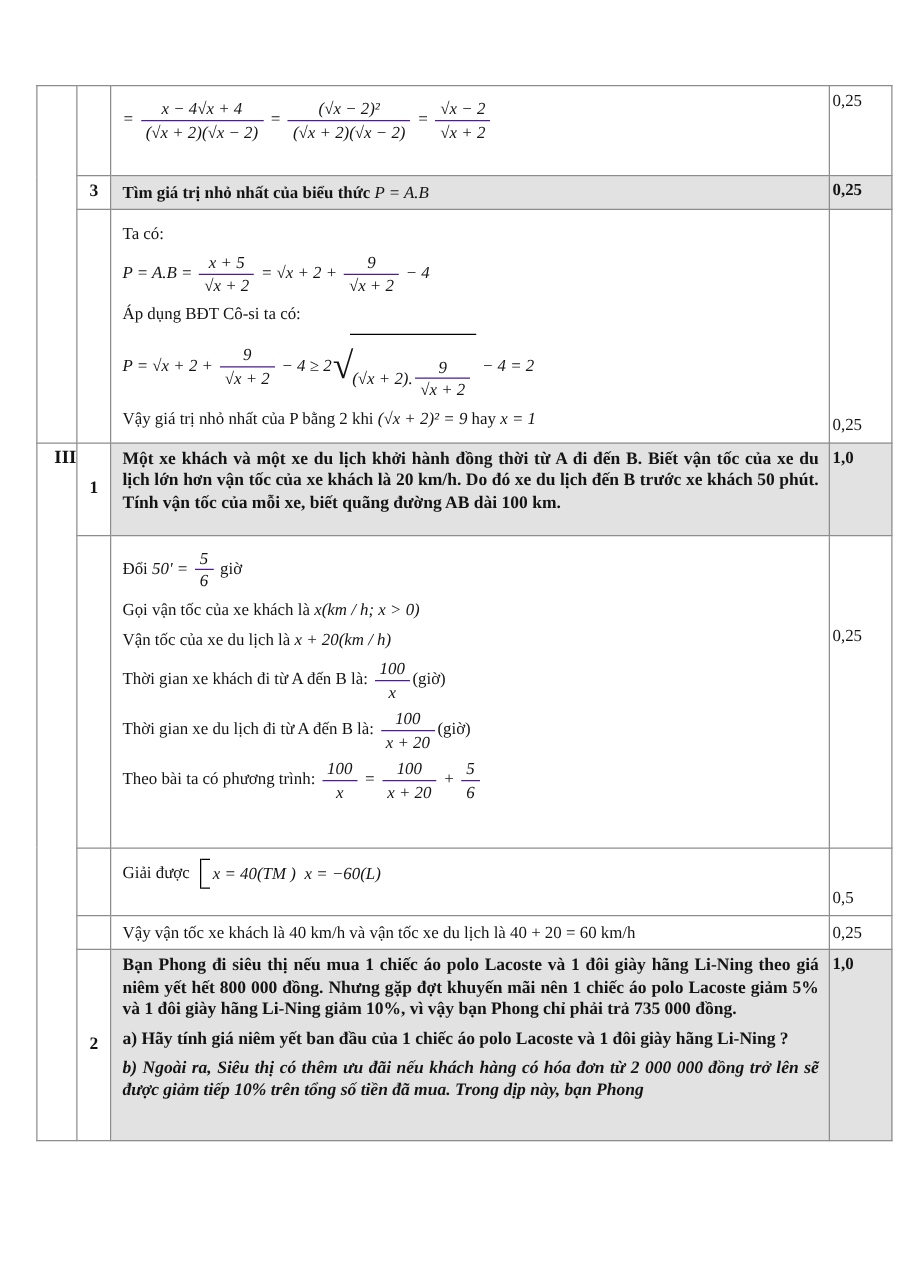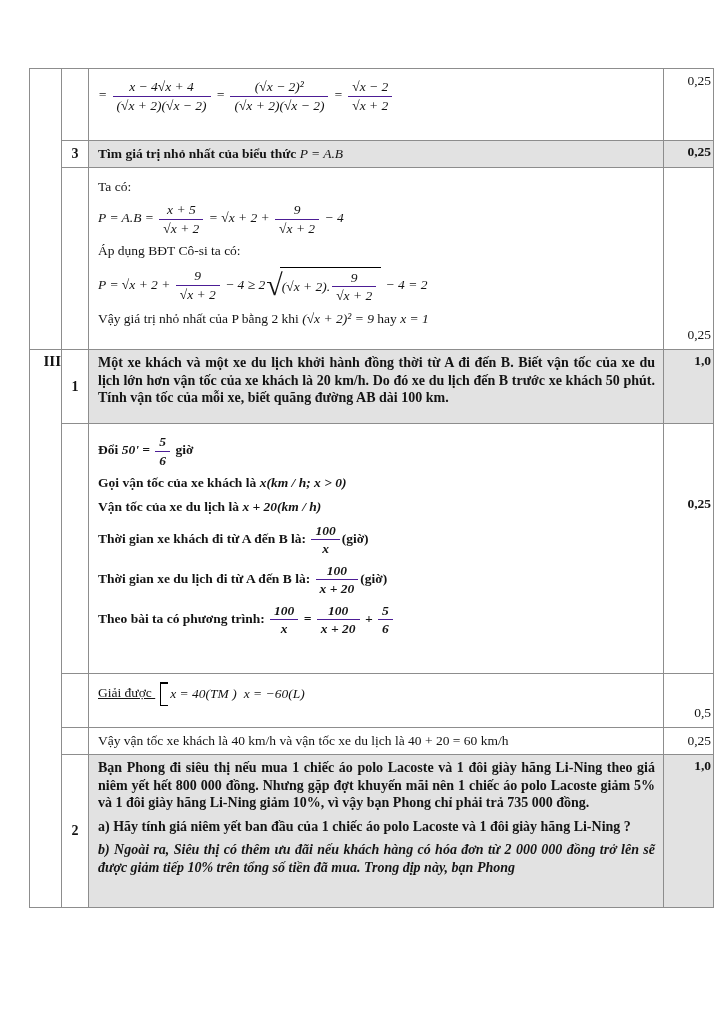--- a/index.html
+++ b/index.html
@@ -12,41 +12,41 @@
   .sheet{position:relative;width:725px;height:1024px;background:#fff;overflow:hidden;}
   table.rubric{
     position:absolute;left:29px;top:68px;width:684px;
     border-collapse:collapse;table-layout:fixed;
     border:1.5px solid #777;
   }
   td{border:1px solid var(--border);vertical-align:top;padding:0;}
   td.c1{text-align:right;font-weight:bold;font-size:15px;padding-top:3px;}
   td.c2{text-align:center;font-weight:bold;font-size:14px;vertical-align:middle;}
   td.c3{padding:4px 8px 4px 9px;font-size:13.5px;line-height:1.35;}
-  td.c4{text-align:right;font-size:13.5px;padding:2px 2px;}
+  td.c4{text-align:left;font-size:13.5px;padding:2px 2px;}
   td.c4.vtop{vertical-align:top;padding-top:4px;}
   td.c4.vbottom{vertical-align:bottom;padding-bottom:6px;}
   td.c4.vmid{vertical-align:middle;}
   td.c4.push{vertical-align:top;padding-top:72px;}
   td.c4.boldpts{font-weight:bold;vertical-align:top;padding-top:3px;}
   .shade{background:var(--shade);}
   .qtext{font-weight:bold;font-size:14px;line-height:17.5px;text-align:justify;}
   .qtext p{margin:0 0 6px 0;}
   .qtext p:last-child{margin-bottom:12px;font-style:italic;}
   .mline{margin:6px 0;}
-  .mline.tight{margin:4px 0;text-decoration:underline;}
+  .mline.tight{margin:4px 0;}
   
   .mline span.t{font-style:italic;}
   .mline span.t.up{font-style:normal;}
   .frac{display:inline-block;vertical-align:middle;text-align:center;font-style:italic;padding:0 2px;}
   .frac .num{display:block;padding:0 4px 1px;line-height:1.15;}
   .frac .den{display:block;border-top:1px solid #4c1d95;padding:1px 4px 0;line-height:1.15;}
   .sqrtg{display:inline-flex;vertical-align:middle;align-items:stretch;margin:0 1px;}
   .sqrtg .radical{font-style:normal;font-size:30px;line-height:1;align-self:center;margin-right:-3px;}
-  .sqrtg .ovl{display:inline-flex;align-items:center;border-top:1.4px solid #000;padding:2px 3px 0 2px;}
+  .sqrtg .ovl{display:inline-flex;align-items:center;border-top:1.4px solid #000;padding:18px 3px 0 2px;}
   .cases{display:inline-flex;flex-direction:row;gap:7px;position:relative;
          padding:3px 0 3px 9px;margin-left:5px;vertical-align:middle;
          border-left:1.5px solid #000;font-style:italic;}
   .cases::before,.cases::after{content:"";position:absolute;left:0;width:7px;height:1.5px;background:#000;}
   .cases::before{top:0;}
   .cases::after{bottom:0;}
   .titleline .bold{font-weight:bold;}
   .titleline .fml{font-style:italic;}
 </style>
 </head>
@@ -104,21 +104,21 @@
 
     <tr style="height:74px;">
       <td class="c1" rowspan="5">III</td>
       <td class="c2">1</td>
       <td class="c3 shade">
         <div class="qtext">Một xe khách và một xe du lịch khởi hành đồng thời từ A đi đến B. Biết vận tốc của xe du lịch lớn hơn vận tốc của xe khách là 20 km/h. Do đó xe du lịch đến B trước xe khách 50 phút. Tính vận tốc của mỗi xe, biết quãng đường AB dài 100 km.</div>
       </td>
       <td class="c4 shade boldpts">1,0</td>
     </tr>
 
-    <tr style="height:250px;font-weight:bold;">
+    <tr style="height:250px;">
       <td class="c2"></td>
       <td class="c3">
         <div class="mline"><span class="t up">Đổi </span><span class="t">50' = </span><span class="frac"><span class="num">5</span><span class="den">6</span></span><span class="t up"> giờ</span></div>
         <div class="mline"><span class="t up">Gọi vận tốc của xe khách là </span><span class="t">x(km / h; x &gt; 0)</span></div>
         <div class="mline"><span class="t up">Vận tốc của xe du lịch là </span><span class="t">x + 20(km / h)</span></div>
         <div class="mline"><span class="t up">Thời gian xe khách đi từ A đến B là: </span><span class="frac"><span class="num">100</span><span class="den">x</span></span><span class="t up">(giờ)</span></div>
         <div class="mline"><span class="t up">Thời gian xe du lịch đi từ A đến B là: </span><span class="frac"><span class="num">100</span><span class="den">x + 20</span></span><span class="t up">(giờ)</span></div>
         <div class="mline"><span class="t up">Theo bài ta có phương trình: </span><span class="frac"><span class="num">100</span><span class="den">x</span></span><span class="t"> = </span><span class="frac"><span class="num">100</span><span class="den">x + 20</span></span><span class="t"> + </span><span class="frac"><span class="num">5</span><span class="den">6</span></span></div>
       </td>
       <td class="c4 push">0,25</td>

